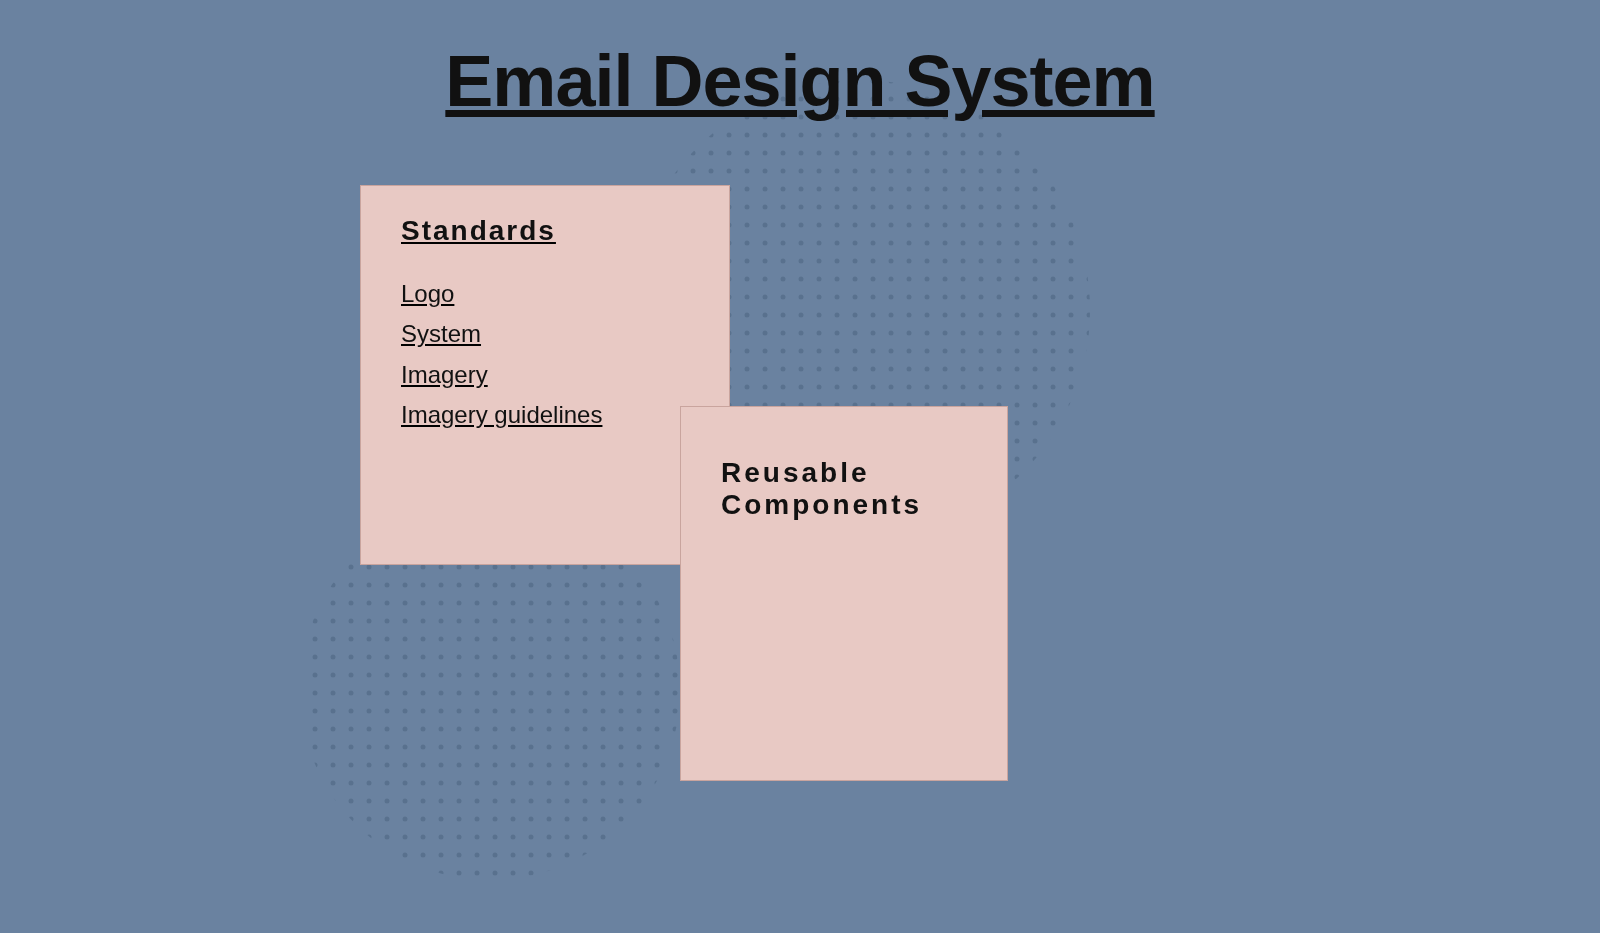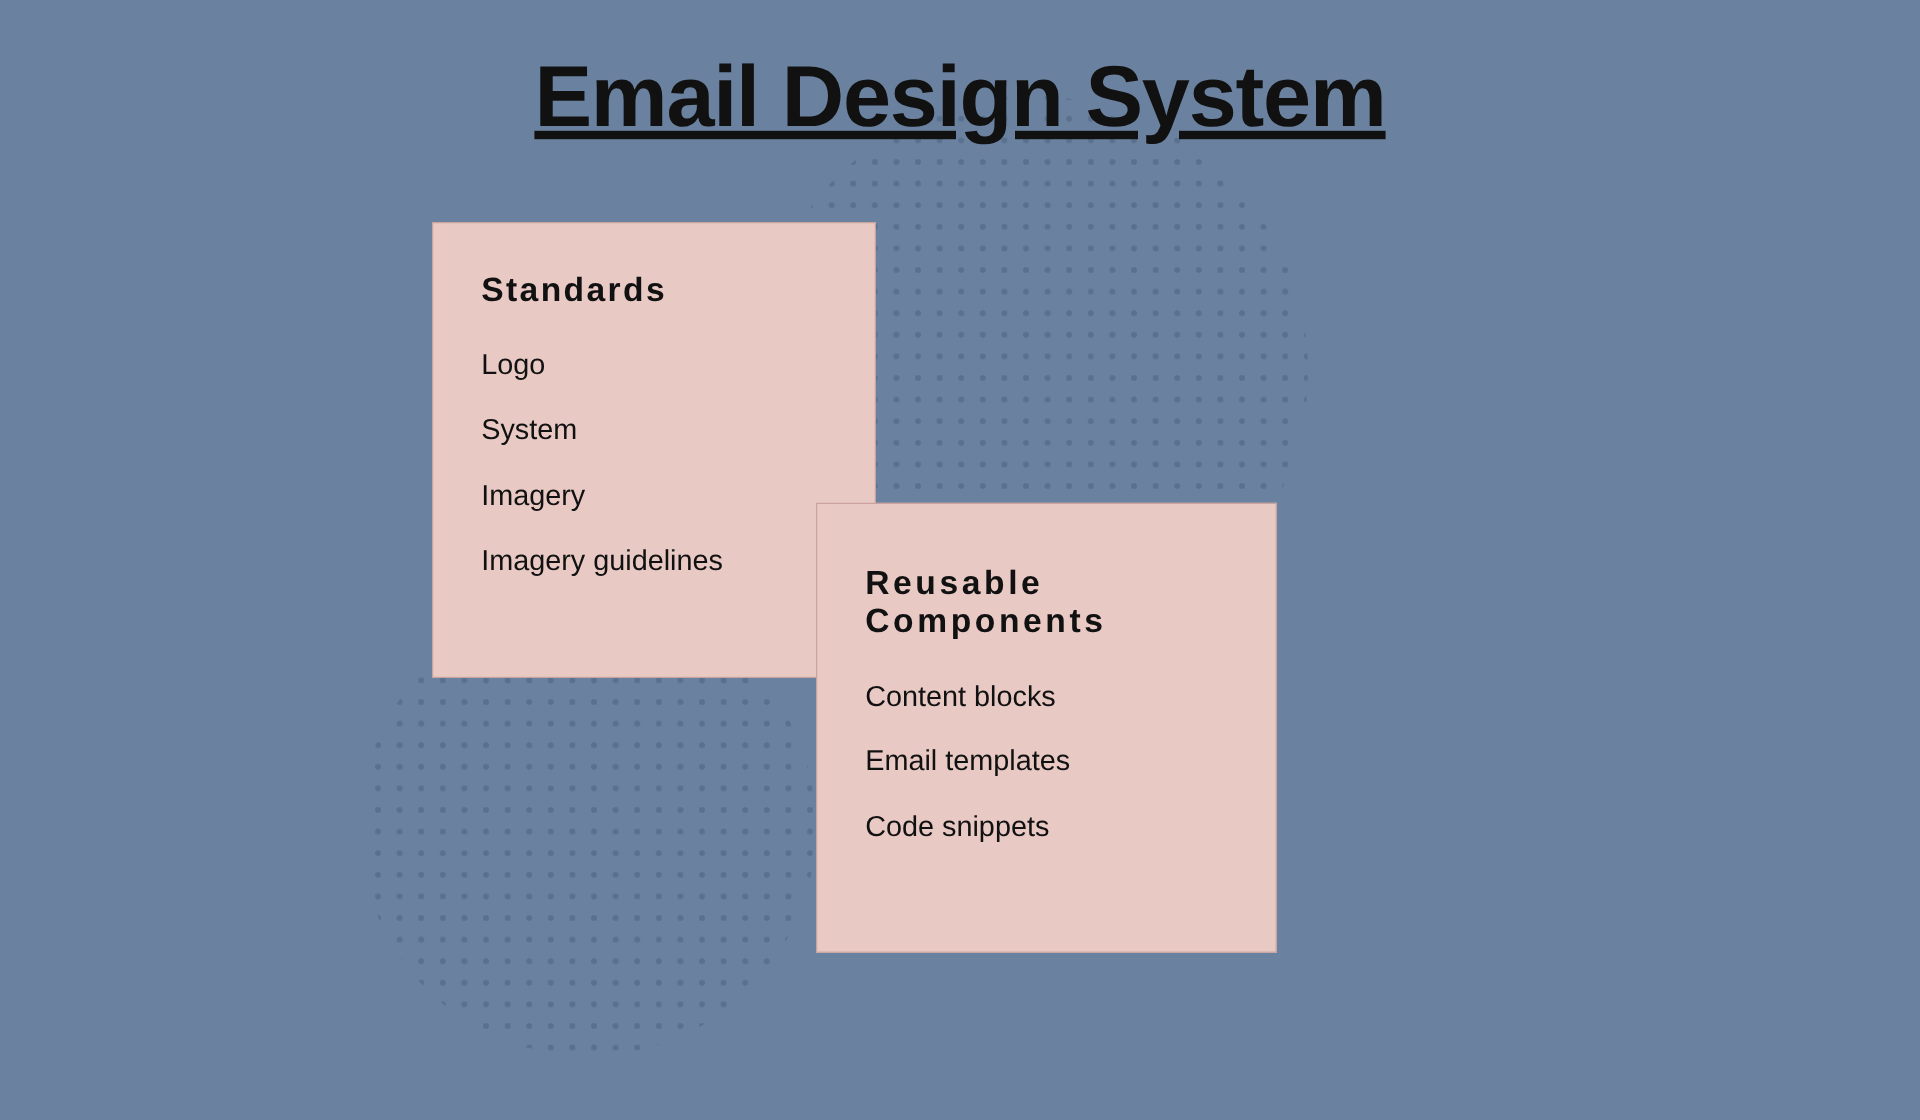--- a/index.html
+++ b/index.html
@@ -51,49 +51,50 @@
 
     .card-standards {
       position: absolute;
       left: 360px;
       top: 30px;
       width: 370px;
       height: 380px;
       background-color: #e8c9c4;
       border: 1.5px solid #c9a49e;
       z-index: 5;
-      padding: 40px 40px;
+      padding: 29px 40px;
+      text-decoration: underline;
     }
 
     .card-components {
       position: absolute;
       left: 680px;
-      top: 264px;
-      width: 384px;
+      top: 251px;
+      width: 328px;
       height: 375px;
       background-color: #e8c9c4;
       border: 1.5px solid #c9a49e;
       z-index: 6;
       padding: 50px 40px;
     }
 
     .card-heading {
       font-size: 28px;
       font-weight: 800;
       color: #111111;
       margin-bottom: 28px;
       letter-spacing: 2px;
       word-spacing: 3px;
     }
 
     .card-list {
       list-style: none;
       display: flex;
       flex-direction: column;
-      gap: 16px;
+      gap: 2px;
     }
 
     .card-list li {
       font-size: 24px;
       color: #111111;
       line-height: 1.6;
       font-weight: 400;
     }
   </style>
 </head>
@@ -129,20 +130,15 @@
       <li>Logo</li>
       <li>System</li>
       <li>Imagery</li>
       <li>Imagery guidelines</li>
     </ul>
   </div>
 
   <div class="card-components">
     <h2 class="card-heading" style="white-space: pre-line; letter-spacing: 3px;">Reusable
 Components</h2>
-    <ul class="card-list">
-      <li>Content blocks</li>
-      <li>Email templates</li>
-      <li>Code snippets</li>
-    </ul>
   </div>
 
 </div>
 
 </body></html>

